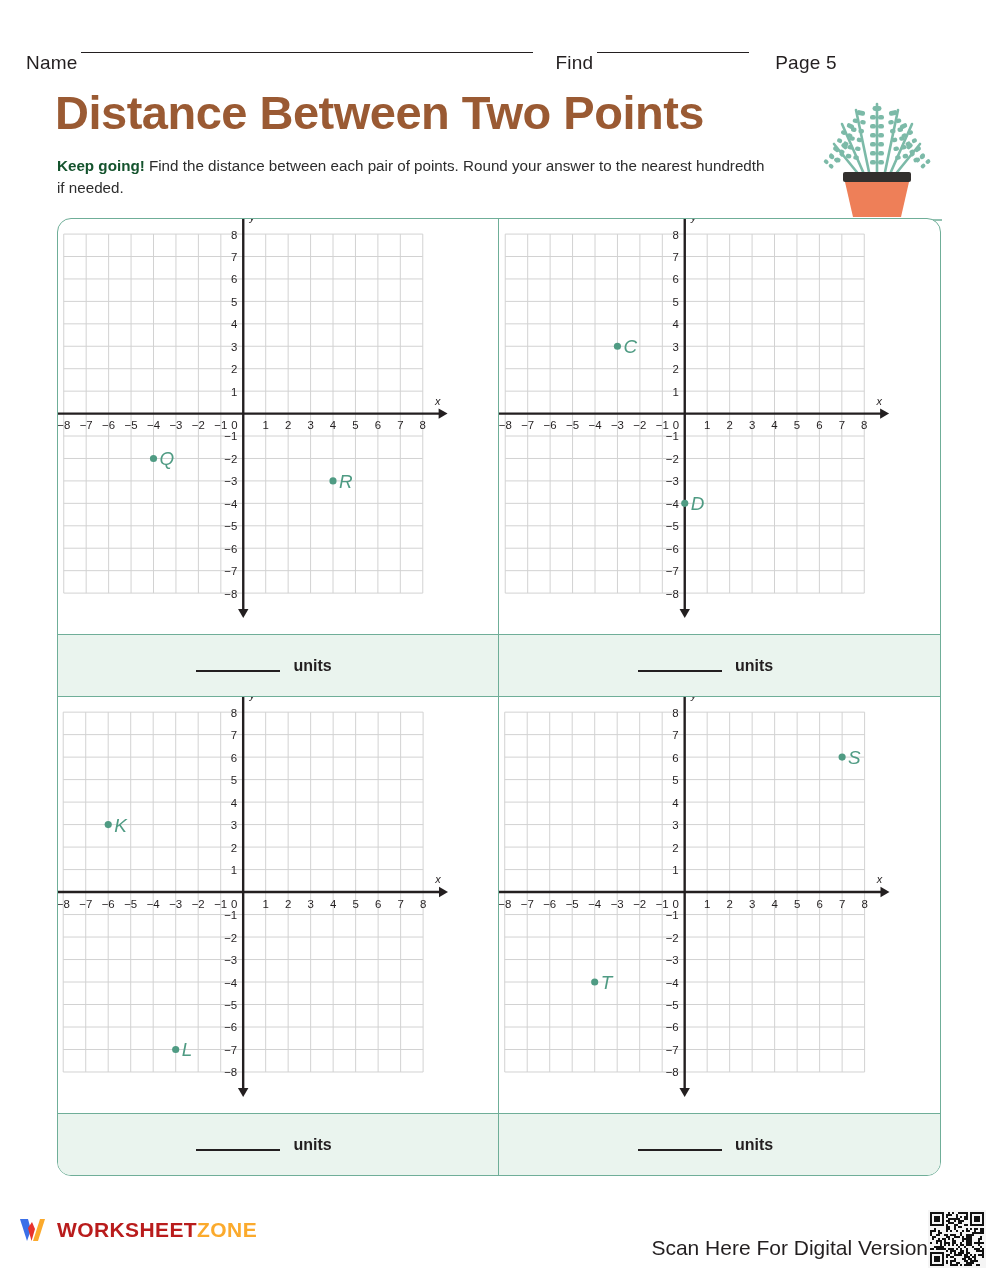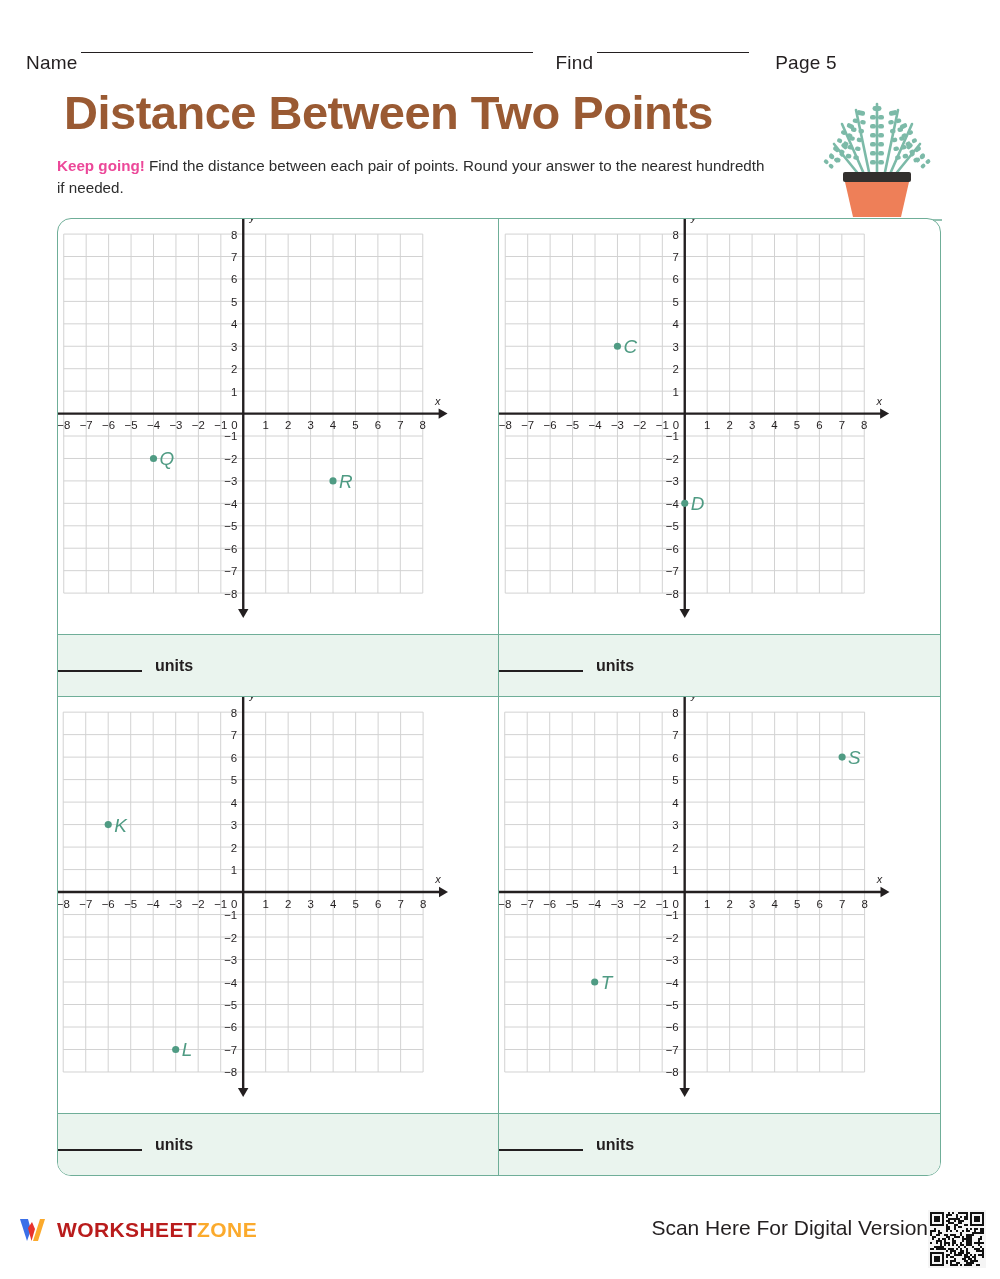--- a/index.html
+++ b/index.html
@@ -39,42 +39,42 @@
     margin: 0 0 5px 4px;
   }
   .rule.name { width: 452px; }
   .rule.date { width: 152px; }
   .namerow .gap-a { width: 22px; }
   .namerow .gap-b { width: 26px; }
 
   
   .title {
     position: absolute;
-    left: 64px;
+    left: 55px;
     top: 88px;
     font-size: 47px;
     font-weight: bold;
     color: #9a5a33;
     letter-spacing: -.5px;
     line-height: 1.05;
     white-space: nowrap;
   }
 
   
   .instructions {
     position: absolute;
     left: 57px;
     top: 155px;
     width: 710px;
     font-size: 15.2px;
     line-height: 1.42;
     color: #2d2d2d;
   }
   .instructions .keep {
-    color: #ec4899;
+    color: #14532d;
     font-weight: bold;
   }
 
   
   .plant {
     position: absolute;
     left: 812px;
     top: 82px;
     width: 130px;
     height: 140px;
@@ -111,21 +111,21 @@
   .graph-area {
     flex: 1 1 auto;
     position: relative;
   }
   .answer-band {
     flex: 0 0 62px;
     background: #eaf4ee;
     border-top: 1.6px solid #6fae98;
     display: flex;
     align-items: center;
-    justify-content: flex-start;
+    justify-content: center;
     padding-right: 28px;
     gap: 13px;
   }
   .ans-line {
     display: inline-block;
     width: 84px;
     border-bottom: 2px solid #231f20;
     height: 12px;
   }
   .ans-units {
@@ -178,21 +178,21 @@
     font-size: 21px;
     font-weight: bold;
     letter-spacing: .4px;
   }
   .brand-text .ws { color: #b91c1c; }
   .brand-text .zn { color: #fbaa2c; margin-top: 36px; }
 
   .scan {
     position: absolute;
     right: 72px;
-    top: 20px;
+    top: 40px;
     font-size: 21px;
     color: #231f20;
     white-space: nowrap;
   }
   .qr {
     position: absolute;
     right: 14px;
     top: 14px;
     width: 58px;
     height: 58px;

